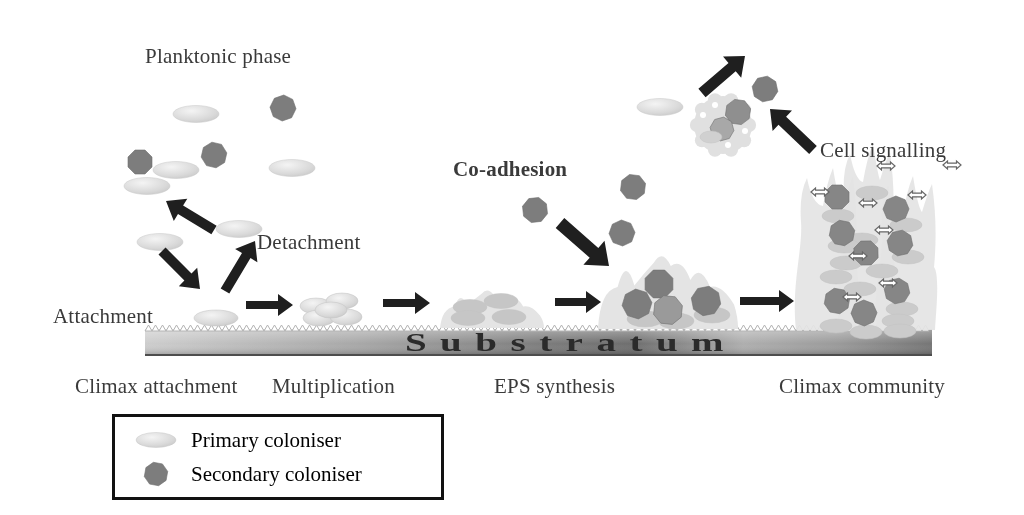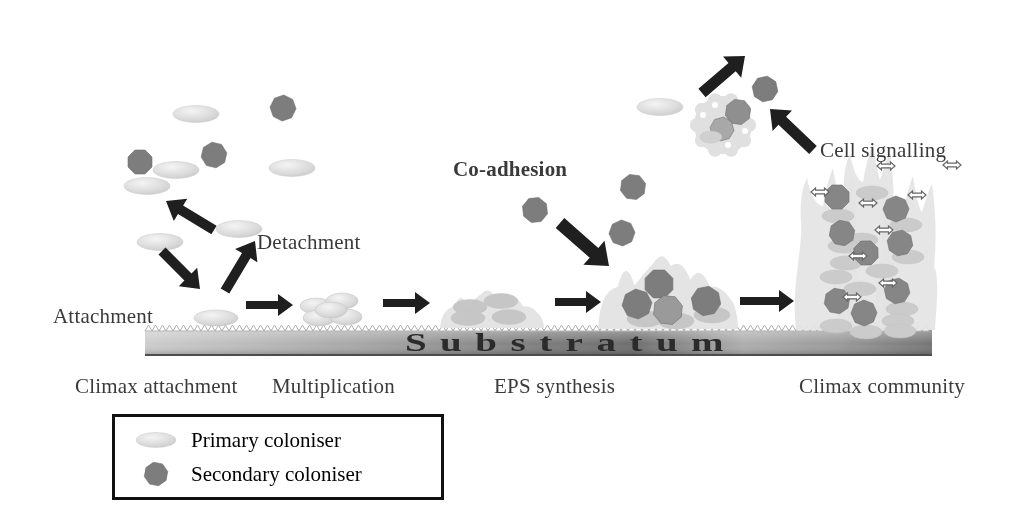--- a/index.html
+++ b/index.html
@@ -178,29 +178,30 @@
         <polygon points="246.0,309.0 278.0,309.0 278.0,316.0 293.0,305.0 278.0,294.0 278.0,301.0 246.0,301.0" fill="#1f1f1f"></polygon>
         <polygon points="383.0,307.0 415.0,307.0 415.0,314.0 430.0,303.0 415.0,292.0 415.0,299.0 383.0,299.0" fill="#1f1f1f"></polygon>
         <polygon points="555.0,306.0 586.0,306.0 586.0,313.0 601.0,302.0 586.0,291.0 586.0,298.0 555.0,298.0" fill="#1f1f1f"></polygon>
         <polygon points="740.0,305.0 779.0,305.0 779.0,312.0 794.0,301.0 779.0,290.0 779.0,297.0 740.0,297.0" fill="#1f1f1f"></polygon>
         <polygon points="555.7,227.9 589.7,257.7 583.4,264.8 609.0,266.0 604.5,240.8 598.3,247.9 564.3,218.1" fill="#1f1f1f"></polygon>
         <polygon points="705.6,97.2 735.7,71.3 741.2,77.7 745.0,56.0 723.0,56.5 728.5,62.9 698.4,88.8" fill="#1f1f1f"></polygon>
         <polygon points="816.8,146.0 786.1,116.8 792.0,110.6 770.0,109.0 772.6,130.9 778.5,124.7 809.2,154.0" fill="#1f1f1f"></polygon>
       </g>
     </svg>
 
+  <div class="lbl" style="left:145px;top:44px;">Planktonic phase</div>
   <div class="lbl" style="left:453px;top:157px;font-weight:bold;">Co-adhesion</div>
   <div class="lbl" style="left:820px;top:138px;">Cell signalling</div>
   <div class="lbl" style="left:257px;top:230px;">Detachment</div>
   <div class="lbl" style="left:53px;top:304px;text-align:right;">Attachment</div>
 
   <div class="lbl" style="left:75px;top:374px;">Climax attachment</div>
   <div class="lbl" style="left:272px;top:374px;">Multiplication</div>
   <div class="lbl" style="left:494px;top:374px;">EPS synthesis</div>
-  <div class="lbl" style="left:779px;top:374px;margin-left:20px;">Climax community</div>
+  <div class="lbl" style="left:779px;top:374px;">Climax community</div>
 
   <div id="substratum-label">Substratum</div>
 
   <div id="legend-box">
     <div class="legend-row">
       <svg class="legend-swatch" id="legend-swatch-0" width="46" height="28" viewBox="0 0 46 28">
           <ellipse cx="23" cy="14" rx="20" ry="7.5" fill="url(#gradCell)" stroke="#c8c8c8" stroke-width="0.5"></ellipse>
         </svg>
       <span class="legend-text">Primary coloniser</span>
     </div>

